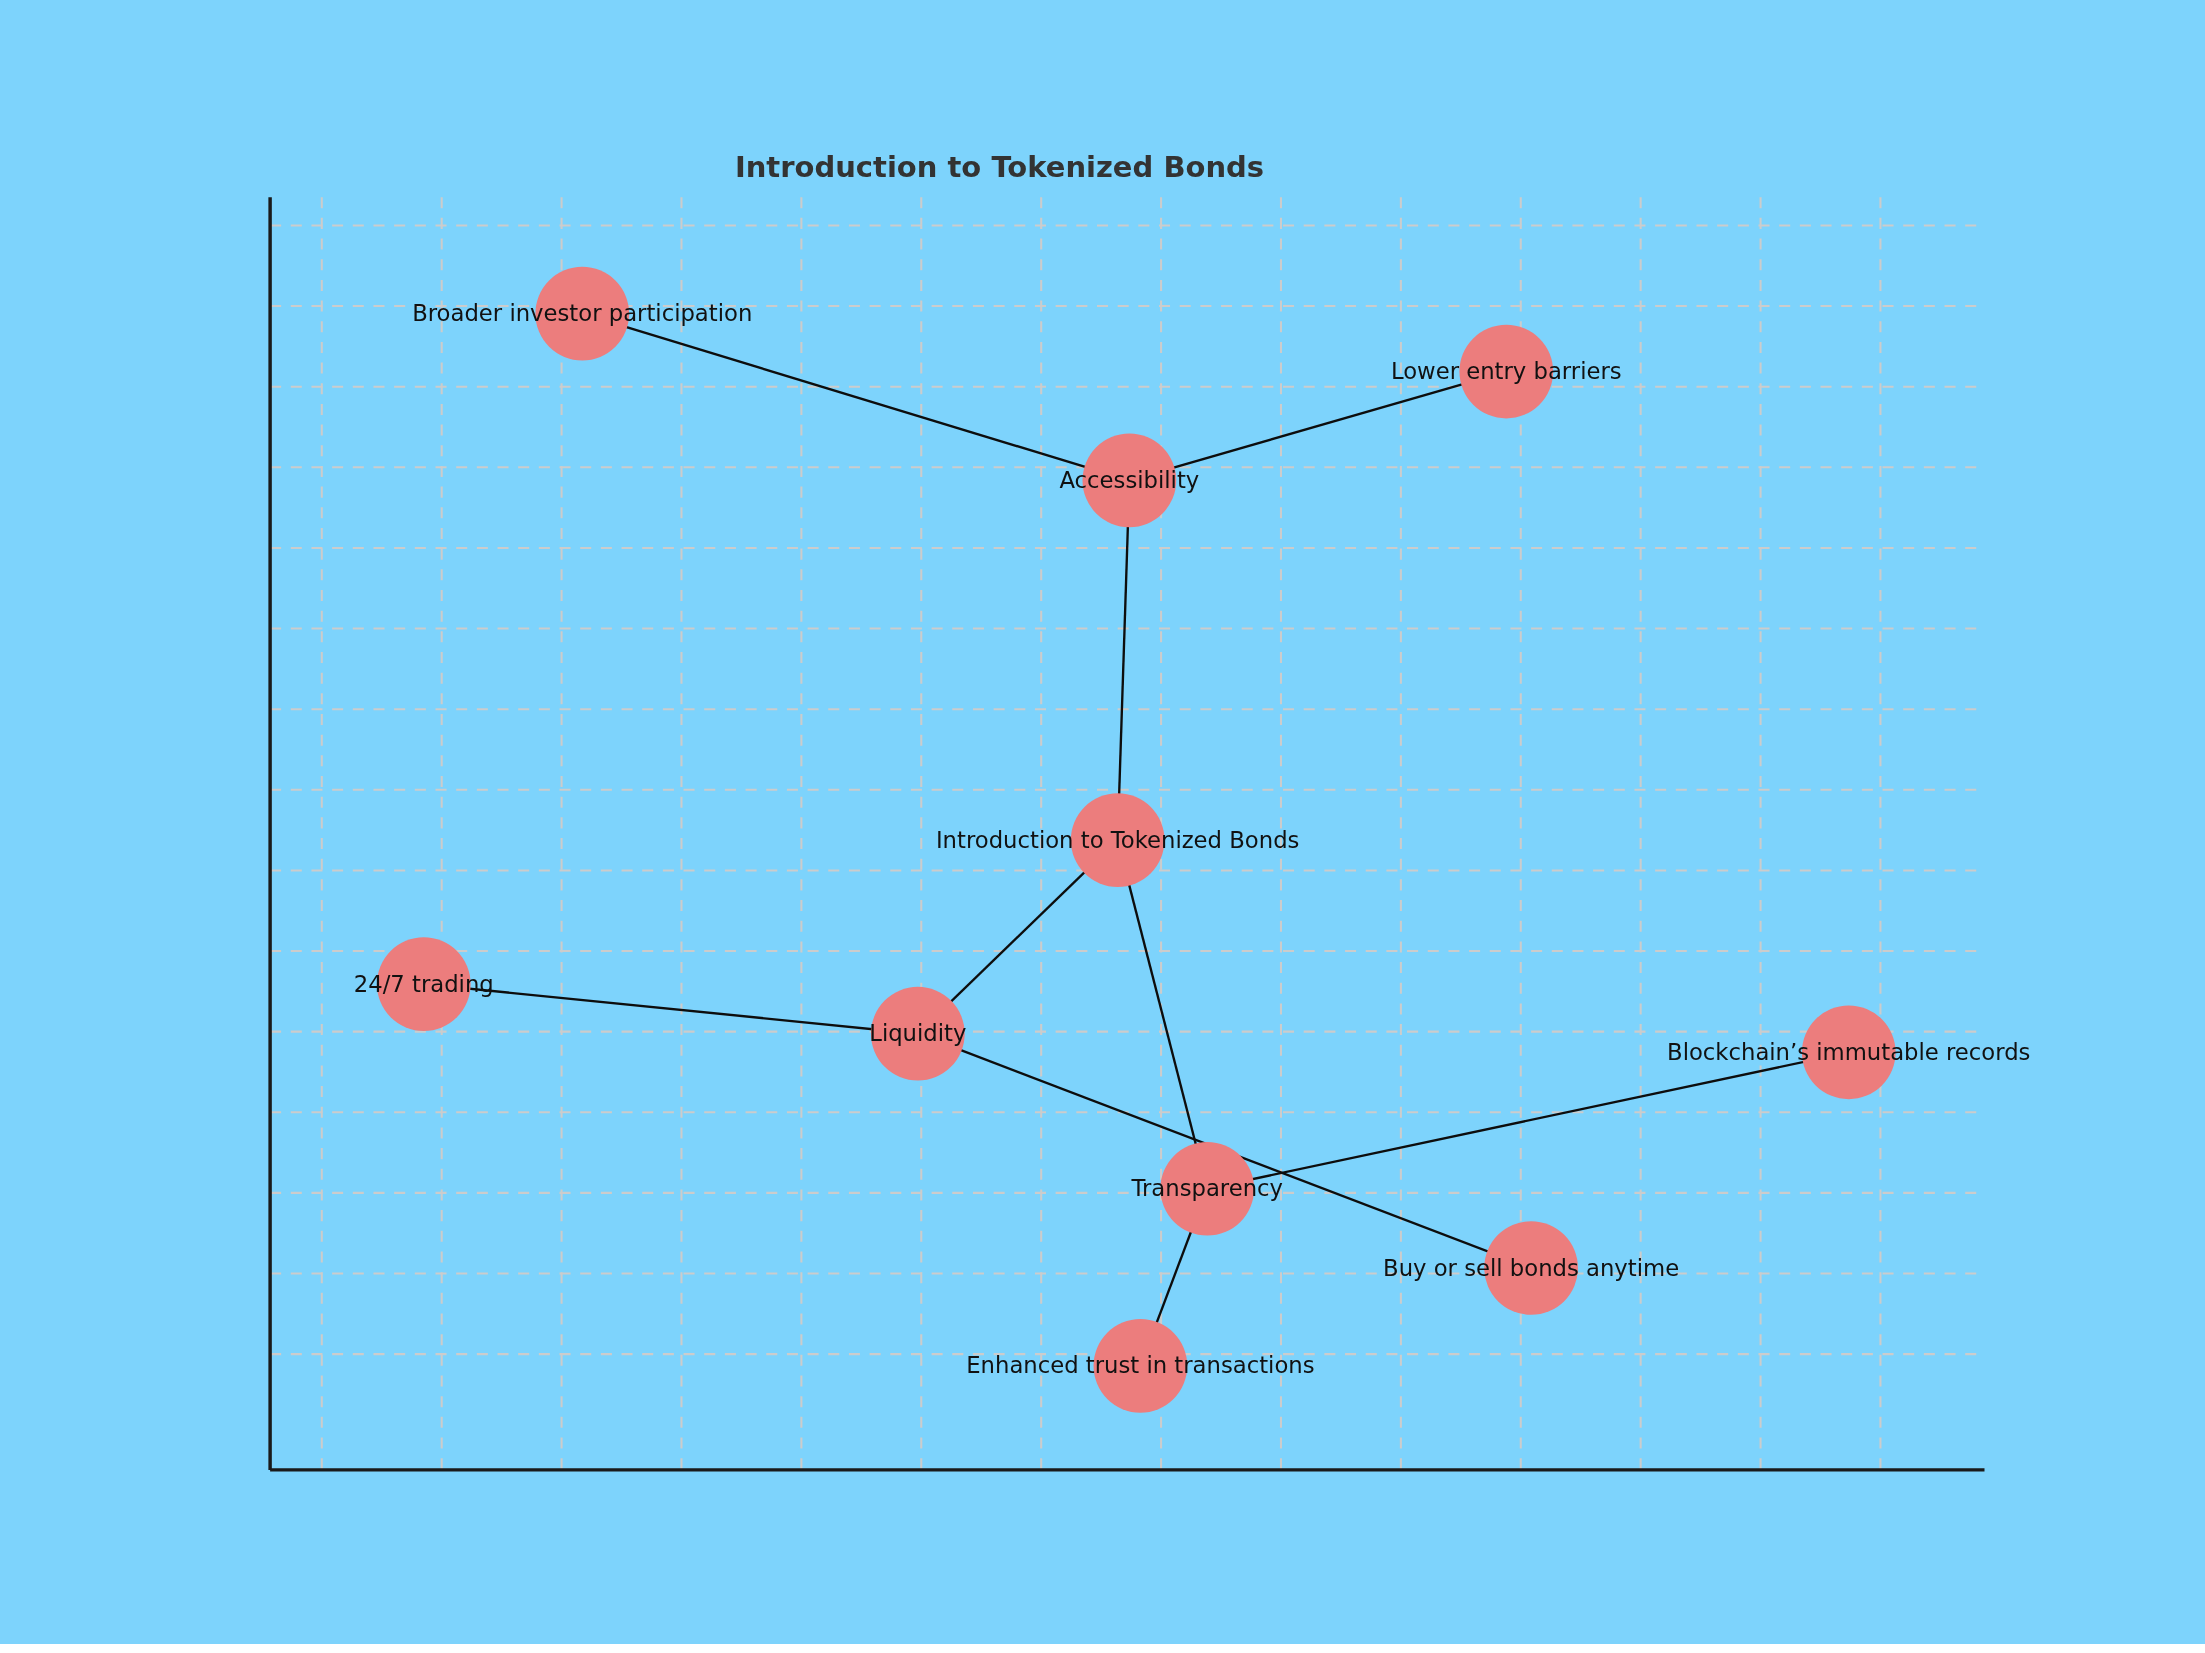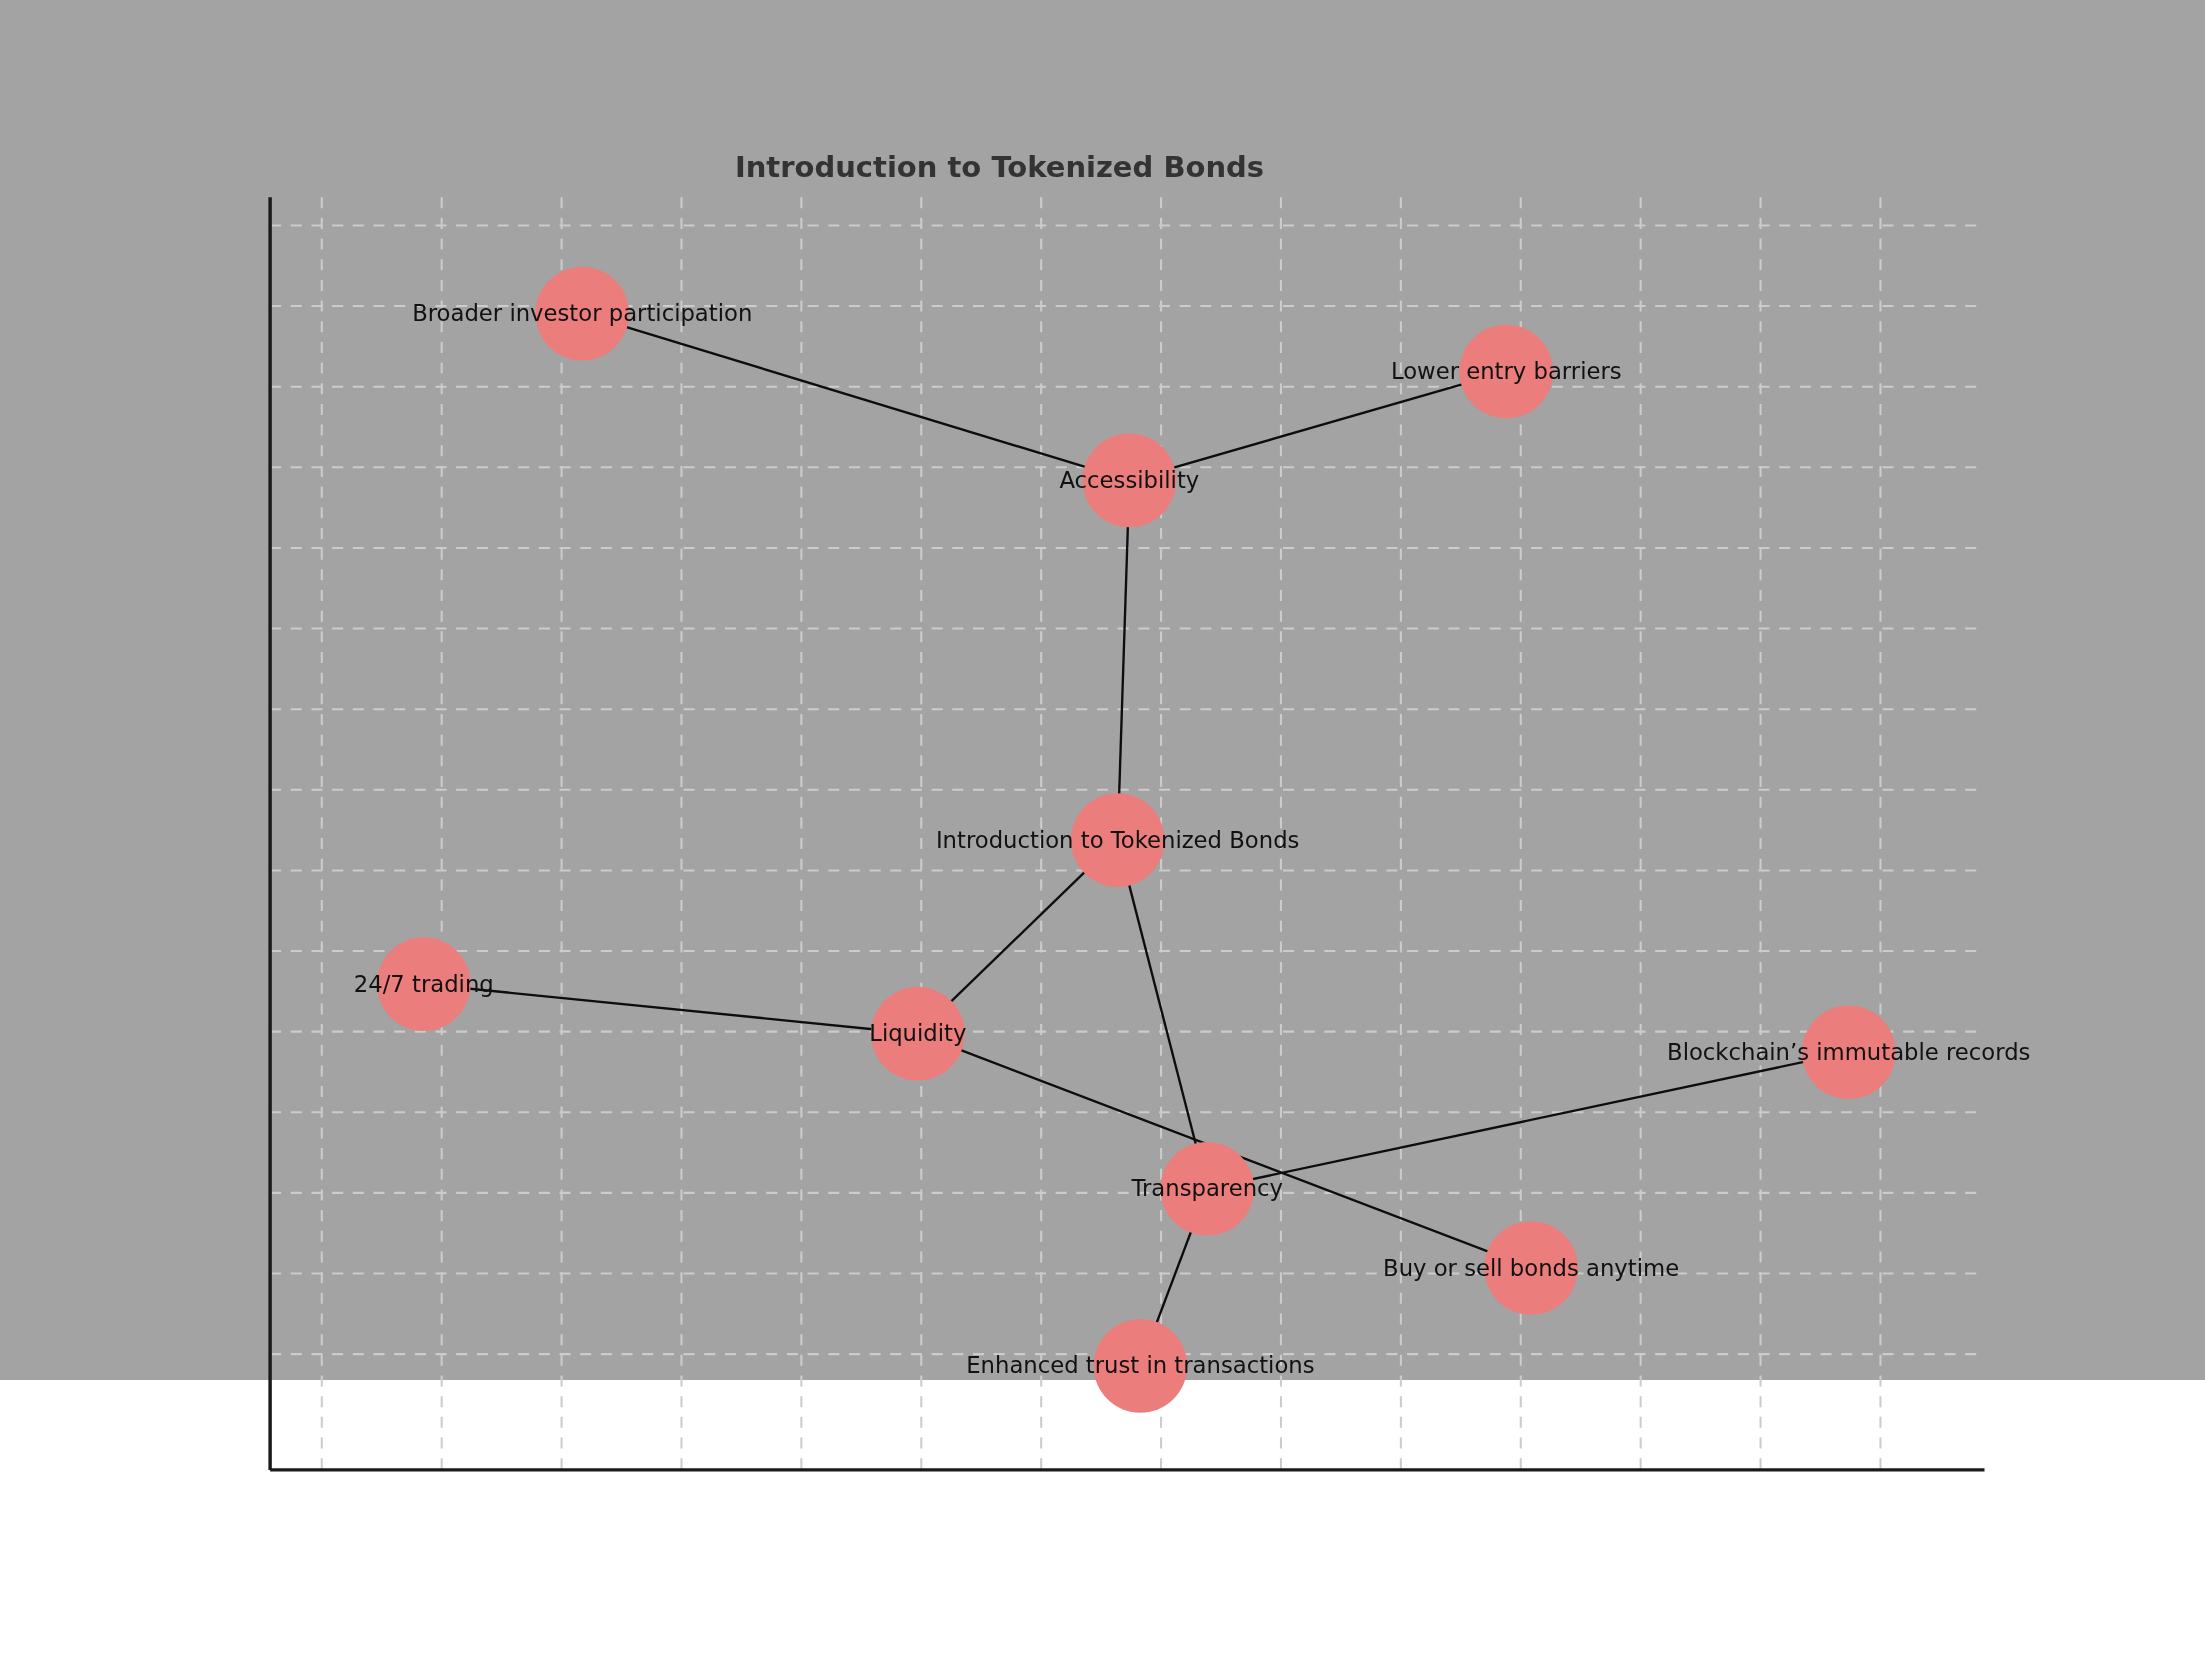--- a/index.html
+++ b/index.html
@@ -9,22 +9,22 @@
   }
   body {
     width: 2205px;
     height: 1654px;
     font-family: "DejaVu Sans", sans-serif;
     overflow: hidden;
   }
   #figure {
     position: relative;
     width: 2205px;
-    height: 1380px;
-    background: #a3a3a3;
+    height: 1644px;
+    background: #7dd3fc;
   }
   #chart-title {
     position: absolute;
     left: 0;
     top: 150px;
     width: 1999px;
     text-align: center;
     font-family: "DejaVu Sans", sans-serif;
     font-size: 29px;
     font-weight: bold;

